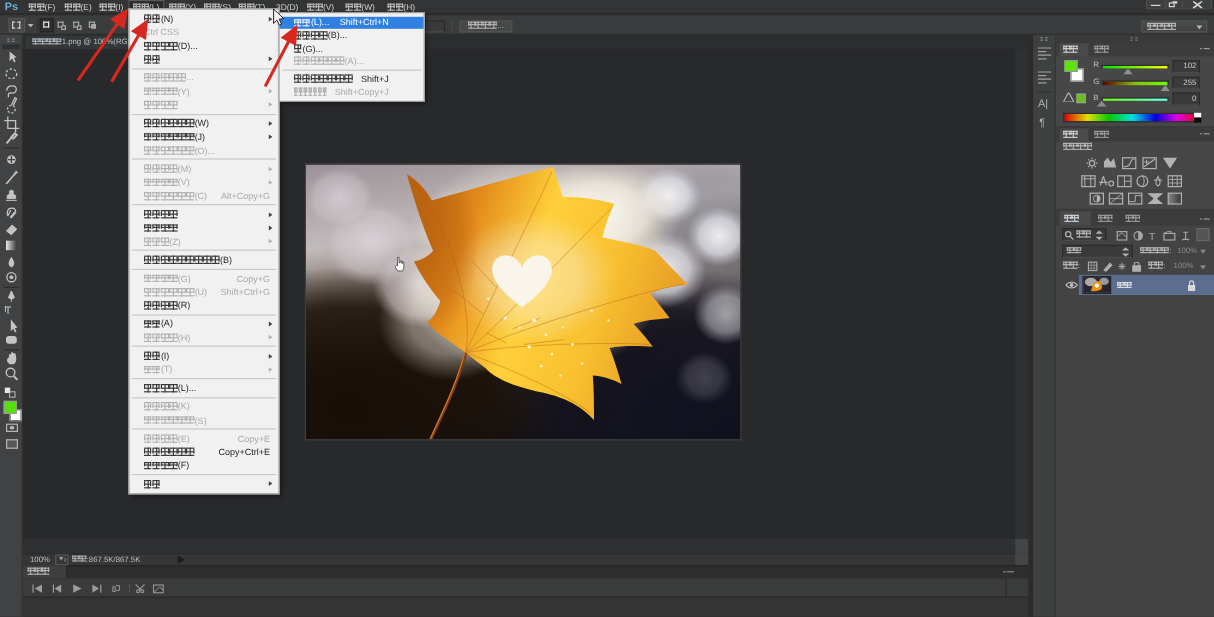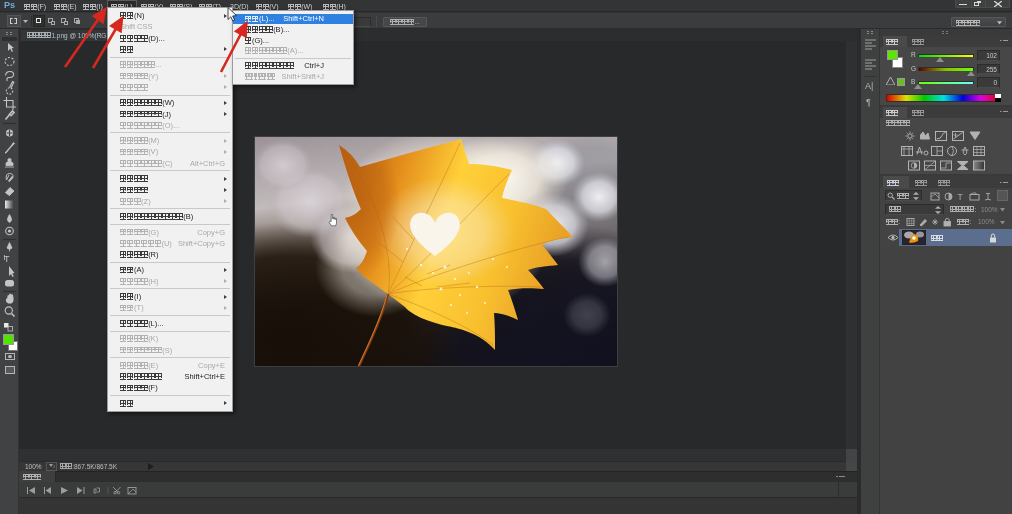--- a/index.html
+++ b/index.html
@@ -528,21 +528,21 @@
 .it .ar{margin-left:auto;width:0;height:0;border-left:3.6px solid #404040;border-top:2.9px solid transparent;border-bottom:2.9px solid transparent;margin-right:-2px}
 .it.d{color:#a8a8a8}
 .it.d .ar{border-left-color:#b0b0b0}
 .sep{height:1px;background:#c9c9c9;margin:1.6px 2px;flex:0 0 auto}
 .hl{background:#2f80e0;color:#fff}
 #sub .it{padding-right:13px}
 #sub .it .sc{padding-right:16px}
 </style>
 <div class="menu" style="left:107px;top:7px;width:126px">
 <div class="it"><i class="z"></i><i class="z"></i>(N)<span class="ar"></span></div>
-<div class="it d">Shift CSS</div>
+<div class="it d">Ctrl CSS</div>
 <div class="it"><i class="z"></i><i class="z"></i><i class="z"></i><i class="z"></i>(D)...</div>
 <div class="it">
       <i class="z"></i>
       <i class="z"></i>
       <span class="ar"></span>
     </div>
 <div class="sep"></div>
 <div class="it d"><i class="z"></i><i class="z"></i><i class="z"></i><i class="z"></i><i class="z"></i>...</div>
 <div class="it d"><i class="z"></i><i class="z"></i><i class="z"></i><i class="z"></i>(Y)<span class="ar"></span></div>
 <div class="it d">
@@ -552,42 +552,42 @@
       <i class="z"></i>
       <span class="ar"></span>
     </div>
 <div class="sep"></div>
 <div class="it"><i class="z"></i><i class="z"></i><i class="z"></i><i class="z"></i><i class="z"></i><i class="z"></i>(W)<span class="ar"></span></div>
 <div class="it"><i class="z"></i><i class="z"></i><i class="z"></i><i class="z"></i><i class="z"></i><i class="z"></i>(J)<span class="ar"></span></div>
 <div class="it d"><i class="z"></i><i class="z"></i><i class="z"></i><i class="z"></i><i class="z"></i><i class="z"></i>(O)...</div>
 <div class="sep"></div>
 <div class="it d"><i class="z"></i><i class="z"></i><i class="z"></i><i class="z"></i>(M)<span class="ar"></span></div>
 <div class="it d"><i class="z"></i><i class="z"></i><i class="z"></i><i class="z"></i>(V)<span class="ar"></span></div>
-<div class="it d"><i class="z"></i><i class="z"></i><i class="z"></i><i class="z"></i><i class="z"></i><i class="z"></i>(C)<span class="sc">Alt+Ctrl+G</span></div>
+<div class="it d"><i class="z"></i><i class="z"></i><i class="z"></i><i class="z"></i><i class="z"></i><i class="z"></i>(C)<span class="sc">Alt+Copy+G</span></div>
 <div class="sep"></div>
 <div class="it">
       <i class="z"></i>
       <i class="z"></i>
       <i class="z"></i>
       <i class="z"></i>
       <span class="ar"></span>
     </div>
 <div class="it">
       <i class="z"></i>
       <i class="z"></i>
       <i class="z"></i>
       <i class="z"></i>
       <span class="ar"></span>
     </div>
 <div class="it d"><i class="z"></i><i class="z"></i><i class="z"></i>(Z)<span class="ar"></span></div>
 <div class="sep"></div>
 <div class="it"><i class="z"></i><i class="z"></i><i class="z"></i><i class="z"></i><i class="z"></i><i class="z"></i><i class="z"></i><i class="z"></i><i class="z"></i>(B)</div>
 <div class="sep"></div>
 <div class="it d"><i class="z"></i><i class="z"></i><i class="z"></i><i class="z"></i>(G)<span class="sc">Copy+G</span></div>
-<div class="it d"><i class="z"></i><i class="z"></i><i class="z"></i><i class="z"></i><i class="z"></i><i class="z"></i>(U)<span class="sc">Shift+Copy+G</span></div>
+<div class="it d"><i class="z"></i><i class="z"></i><i class="z"></i><i class="z"></i><i class="z"></i><i class="z"></i>(U)<span class="sc">Shift+Ctrl+G</span></div>
 <div class="it"><i class="z"></i><i class="z"></i><i class="z"></i><i class="z"></i>(R)</div>
 <div class="sep"></div>
 <div class="it"><i class="z"></i><i class="z"></i>(A)<span class="ar"></span></div>
 <div class="it d"><i class="z"></i><i class="z"></i><i class="z"></i><i class="z"></i>(H)<span class="ar"></span></div>
 <div class="sep"></div>
 <div class="it"><i class="z"></i><i class="z"></i>(I)<span class="ar"></span></div>
 <div class="it d"><i class="z"></i><i class="z"></i>(T)<span class="ar"></span></div>
 <div class="sep"></div>
 <div class="it"><i class="z"></i><i class="z"></i><i class="z"></i><i class="z"></i>(L)...</div>
 <div class="sep"></div>
@@ -595,21 +595,21 @@
 <div class="it d"><i class="z"></i><i class="z"></i><i class="z"></i><i class="z"></i><i class="z"></i><i class="z"></i>(S)</div>
 <div class="sep"></div>
 <div class="it d"><i class="z"></i><i class="z"></i><i class="z"></i><i class="z"></i>(E)<span class="sc">Copy+E</span></div>
 <div class="it">
       <i class="z"></i>
       <i class="z"></i>
       <i class="z"></i>
       <i class="z"></i>
       <i class="z"></i>
       <i class="z"></i>
-      <span class="sc">Shift+Ctrl+E</span>
+      <span class="sc">Copy+Ctrl+E</span>
     </div>
 <div class="it"><i class="z"></i><i class="z"></i><i class="z"></i><i class="z"></i>(F)</div>
 <div class="sep"></div>
 <div class="it">
       <i class="z"></i>
       <i class="z"></i>
       <span class="ar"></span>
     </div>
 </div>
 <div class="menu" style="left:232px;top:10px;width:122px;padding:2.5px 0" id="sub">
@@ -619,31 +619,31 @@
 <div class="it d" style="height:10.6px"><i class="z"></i><i class="z"></i><i class="z"></i><i class="z"></i><i class="z"></i><i class="z"></i>(A)...</div>
 <div class="sep"></div>
 <div class="it" style="height:10.6px">
       <i class="z"></i>
       <i class="z"></i>
       <i class="z"></i>
       <i class="z"></i>
       <i class="z"></i>
       <i class="z"></i>
       <i class="z"></i>
-      <span class="sc">Ctrl+J</span>
+      <span class="sc">Shift+J</span>
     </div>
 <div class="it d" style="height:10.6px">
       <i class="z"></i>
       <i class="z"></i>
       <i class="z"></i>
       <i class="z"></i>
       <i class="z"></i>
       <i class="z"></i>
       <i class="z"></i>
-      <span class="sc">Shift+Shift+J</span>
+      <span class="sc">Shift+Copy+J</span>
     </div>
 </div>
 
 <svg class="ab" style="left:0;top:0;pointer-events:none" width="1012" height="514" viewBox="0 0 1012 514">
 <defs>
       <marker id="ah" markerWidth="6.5" markerHeight="6" refX="4.5" refY="3" orient="auto">
         <path d="M0.2 0.2 L6.4 3 L0.2 5.8 Z" fill="#d6281e"></path>
       </marker>
     </defs>
 <g stroke="#d6281e" stroke-width="2.6" marker-end="url(#ah)">

